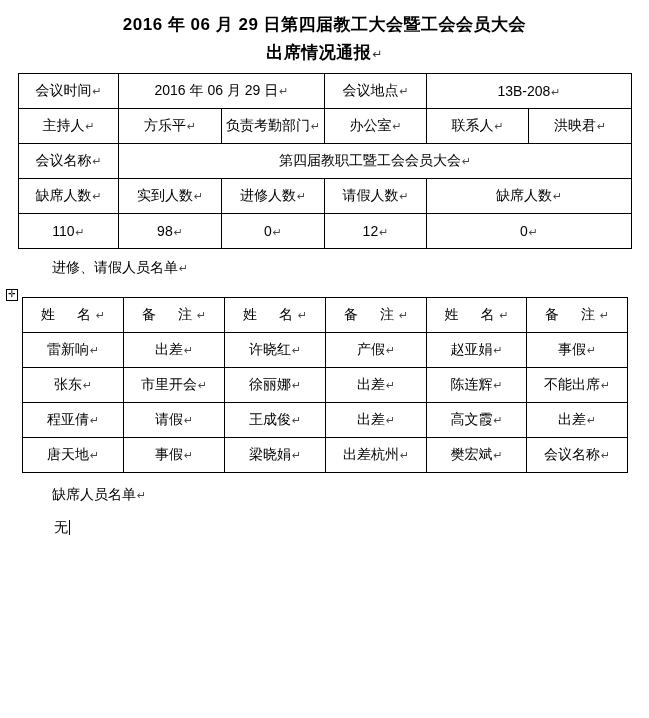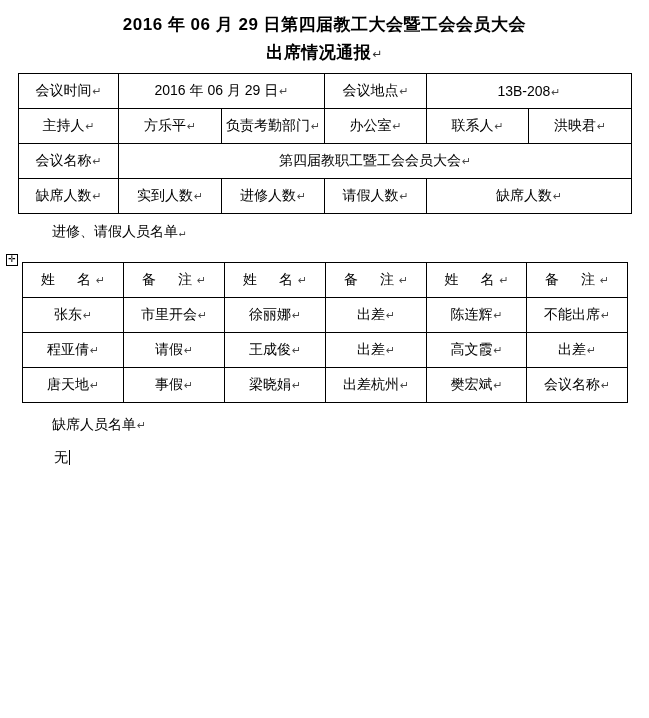--- a/index.html
+++ b/index.html
@@ -62,21 +62,20 @@
   .t1 {
     width: 613px;
   }
   .spaced {
     letter-spacing: 4px;
   }
   .caption {
     margin: 7px 0 0 52px;
     font-size: 14px;
     line-height: 22px;
-    font-family: Liberation Mono, monospace;
   }
   .t2-wrap {
     margin: 4px 0 0 22px;
     position: relative;
   }
   .t2 {
     width: 605px;
     margin-top: 18px;
   }
   .t2 td {
@@ -157,20 +156,27 @@
           <td><span>会议名称</span><span class="pilcrow">↵</span></td>
           <td colspan="5"><span>第四届教职工暨工会会员大会</span><span class="pilcrow">↵</span></td>
         </tr>
         <tr>
           <td><span>缺席人数</span><span class="pilcrow">↵</span></td>
           <td><span>实到人数</span><span class="pilcrow">↵</span></td>
           <td><span>进修人数</span><span class="pilcrow">↵</span></td>
           <td><span>请假人数</span><span class="pilcrow">↵</span></td>
           <td colspan="2"><span>缺席人数</span><span class="pilcrow">↵</span></td>
         </tr>
+        <tr>
+          <td><span>110</span><span class="pilcrow">↵</span></td>
+          <td><span>98</span><span class="pilcrow">↵</span></td>
+          <td><span>0</span><span class="pilcrow">↵</span></td>
+          <td><span>12</span><span class="pilcrow">↵</span></td>
+          <td colspan="2"><span>0</span><span class="pilcrow">↵</span></td>
+        </tr>
       </tbody>
     </table>
   </div>
 
   <div class="caption">
     <span>进修、请假人员名单</span><span class="pilcrow">↵</span>
   </div>
 
   <div class="t2-wrap">
     <div class="anchor-mark">✛</div>
@@ -186,20 +192,28 @@
       <tbody>
         <tr>
           <td><span class="spaced">姓　名</span><span class="pilcrow">↵</span></td>
           <td><span class="spaced">备　注</span><span class="pilcrow">↵</span></td>
           <td><span class="spaced">姓　名</span><span class="pilcrow">↵</span></td>
           <td><span class="spaced">备　注</span><span class="pilcrow">↵</span></td>
           <td><span class="spaced">姓　名</span><span class="pilcrow">↵</span></td>
           <td><span class="spaced">备　注</span><span class="pilcrow">↵</span></td>
         </tr>
         <tr>
+          <td><span>雷新响</span><span class="pilcrow">↵</span></td>
+          <td><span>出差</span><span class="pilcrow">↵</span></td>
+          <td><span>许晓红</span><span class="pilcrow">↵</span></td>
+          <td><span>产假</span><span class="pilcrow">↵</span></td>
+          <td><span>赵亚娟</span><span class="pilcrow">↵</span></td>
+          <td><span>事假</span><span class="pilcrow">↵</span></td>
+        </tr>
+        <tr>
           <td><span>张东</span><span class="pilcrow">↵</span></td>
           <td><span>市里开会</span><span class="pilcrow">↵</span></td>
           <td><span>徐丽娜</span><span class="pilcrow">↵</span></td>
           <td><span>出差</span><span class="pilcrow">↵</span></td>
           <td><span>陈连辉</span><span class="pilcrow">↵</span></td>
           <td><span>不能出席</span><span class="pilcrow">↵</span></td>
         </tr>
         <tr>
           <td><span>程亚倩</span><span class="pilcrow">↵</span></td>
           <td><span>请假</span><span class="pilcrow">↵</span></td>

